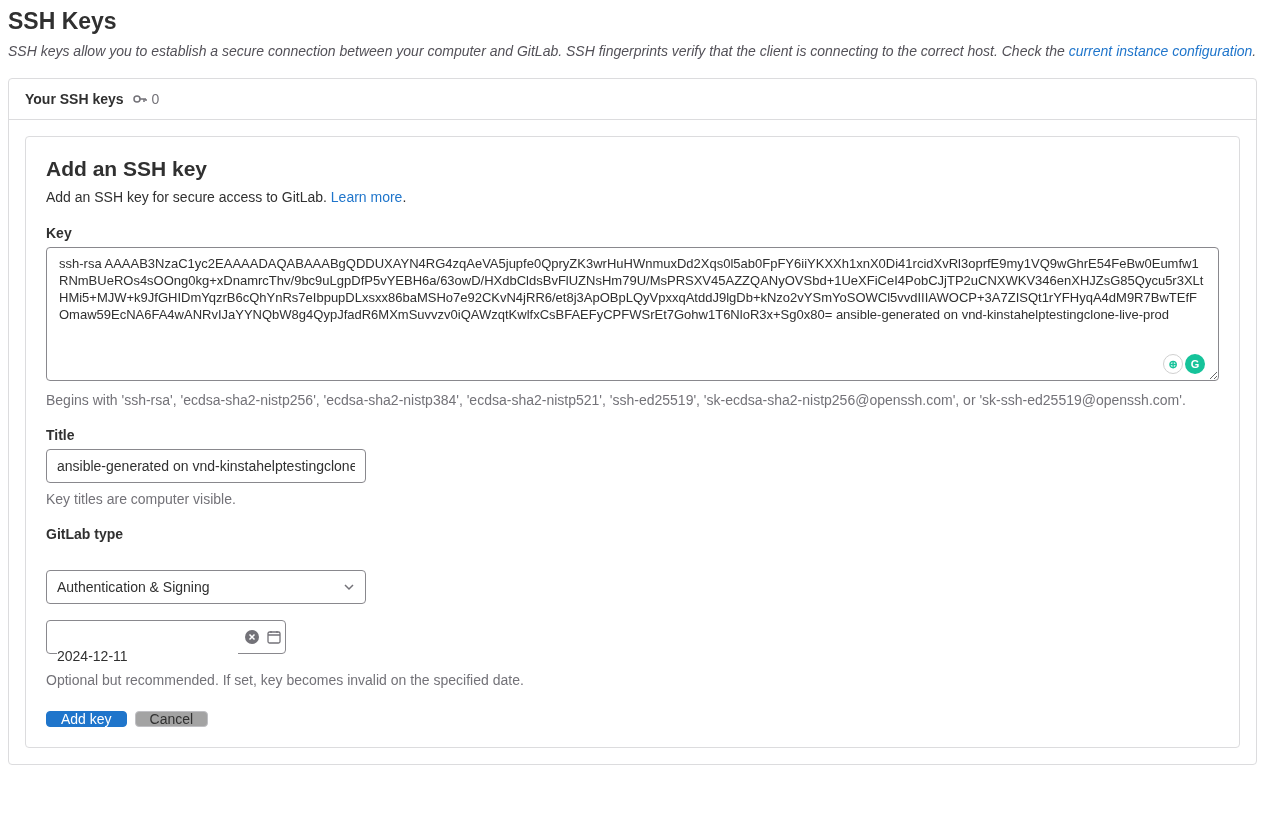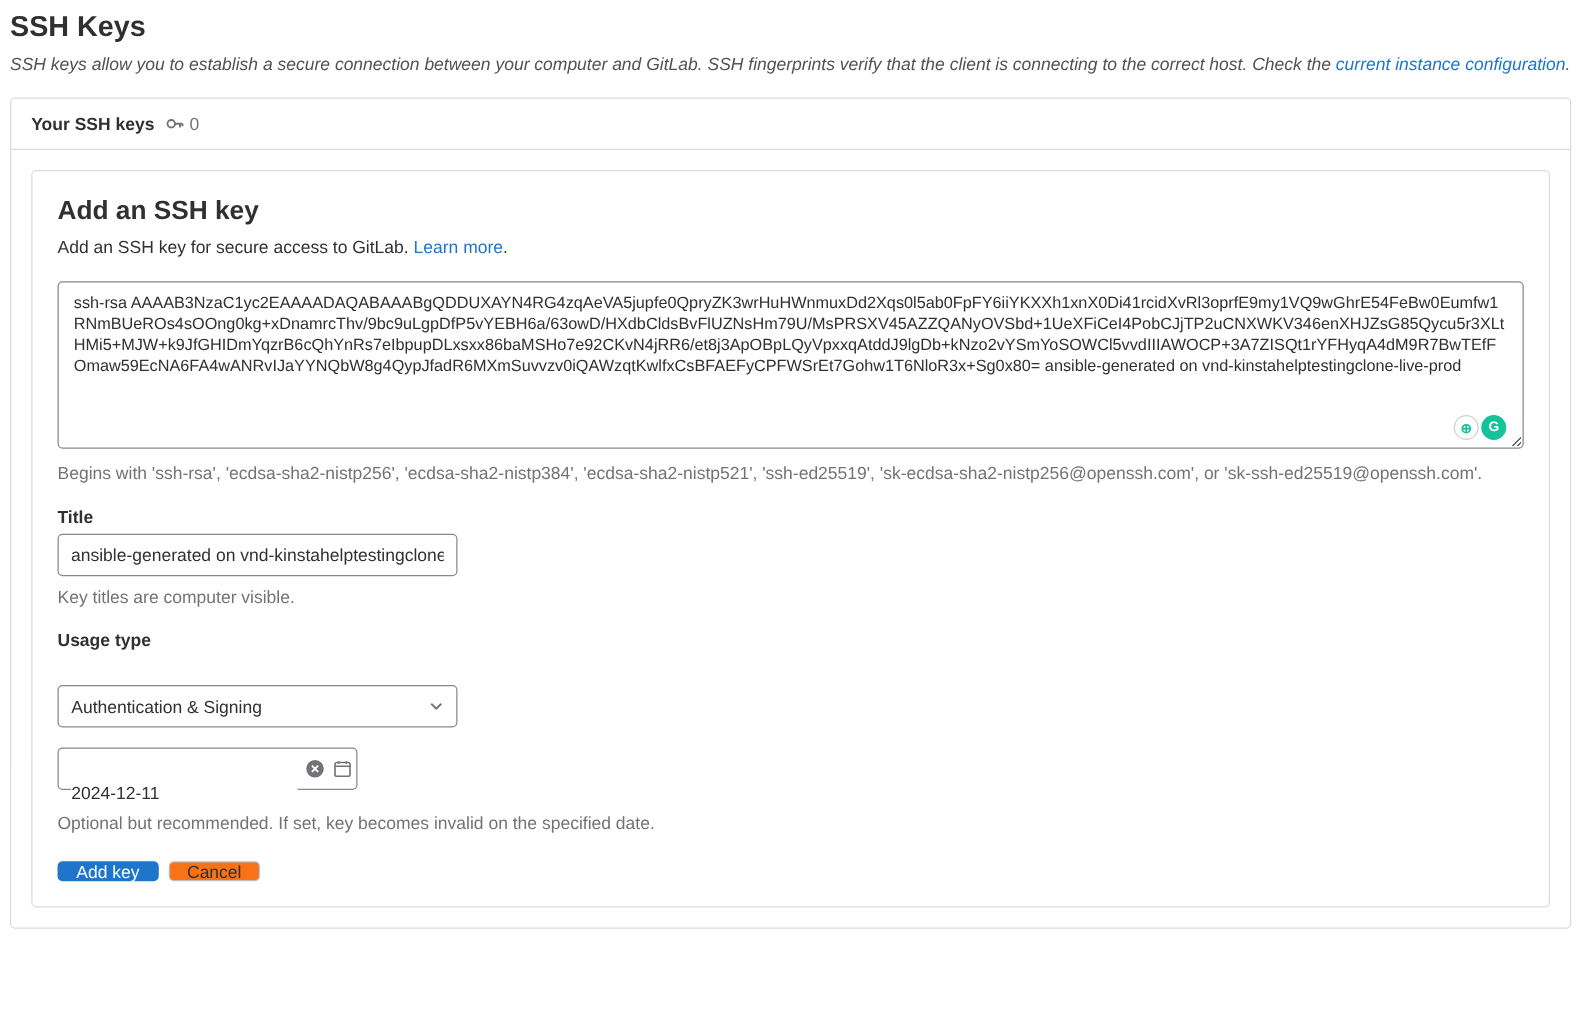--- a/index.html
+++ b/index.html
@@ -164,21 +164,21 @@
       cursor: pointer;
       display: inline-flex;
       align-items: center;
     }
     .btn-primary {
       background: #1f75cb;
       color: #fff;
       border: 1px solid #1f75cb;
     }
     .btn-secondary {
-      background: #f97316;
+      background: #a3a3a3;
       color: #303030;
       border: 1px solid #bfbfc3;
     }
     .key-count { color:#737278; font-weight:400; display:flex; align-items:center; gap:4px;}
   </style>
 </head>
 <body>
 
 <h1 class="page-title">SSH Keys</h1>
 <p class="page-desc">
@@ -197,38 +197,39 @@
     </span>
   </div>
   <div class="panel-body">
     <div class="inner-card">
       <h2 class="card-title">Add an SSH key</h2>
       <p class="card-desc">
         <span>Add an SSH key for secure access to GitLab. </span><a href="#">Learn more</a><span>.</span>
       </p>
 
       <div class="form-group">
+        <label class="form-label">Key</label>
         <div class="textarea-wrap">
           <textarea class="key-input" spellcheck="true" style="">ssh-rsa AAAAB3NzaC1yc2EAAAADAQABAAABgQDDUXAYN4RG4zqAeVA5jupfe0QpryZK3wrHuHWnmuxDd2Xqs0l5ab0FpFY6iiYKXXh1xnX0Di41rcidXvRl3oprfE9my1VQ9wGhrE54FeBw0Eumfw1RNmBUeROs4sOOng0kg+xDnamrcThv/9bc9uLgpDfP5vYEBH6a/63owD/HXdbCldsBvFlUZNsHm79U/MsPRSXV45AZZQANyOVSbd+1UeXFiCeI4PobCJjTP2uCNXWKV346enXHJZsG85Qycu5r3XLtHMi5+MJW+k9JfGHIDmYqzrB6cQhYnRs7eIbpupDLxsxx86baMSHo7e92CKvN4jRR6/et8j3ApOBpLQyVpxxqAtddJ9lgDb+kNzo2vYSmYoSOWCl5vvdIIIAWOCP+3A7ZISQt1rYFHyqA4dM9R7BwTEfFOmaw59EcNA6FA4wANRvIJaYYNQbW8g4QypJfadR6MXmSuvvzv0iQAWzqtKwlfxCsBFAEFyCPFWSrEt7Gohw1T6NloR3x+Sg0x80= ansible-generated on vnd-kinstahelptestingclone-live-prod</textarea>
           <div class="grammarly-badges">
             <div class="g-badge g1">⊕</div>
             <div class="g-badge g2">G</div>
           </div>
         </div>
         <p class="help-text">Begins with 'ssh-rsa', 'ecdsa-sha2-nistp256', 'ecdsa-sha2-nistp384', 'ecdsa-sha2-nistp521', 'ssh-ed25519', 'sk-ecdsa-sha2-nistp256@openssh.com', or 'sk-ssh-ed25519@openssh.com'.</p>
       </div>
 
       <div class="form-group">
         <label class="form-label">Title</label>
         <input type="text" class="text-input" value="ansible-generated on vnd-kinstahelptestingclone-live-prod" style="">
         <p class="help-text">Key titles are computer visible.</p>
       </div>
 
       <div class="form-group">
-        <label class="form-label">Usage type</label>
+        <label class="form-label">GitLab type</label>
         <div class="select">
           <span>Authentication &amp; Signing</span>
           <svg width="12" height="12" viewBox="0 0 12 12">
               <path d="M2 4l4 4 4-4" fill="none" stroke="#737278" stroke-width="1.5"></path>
             </svg>
         </div>
       </div>
 
       <div class="form-group">
         <div class="date-wrap">

